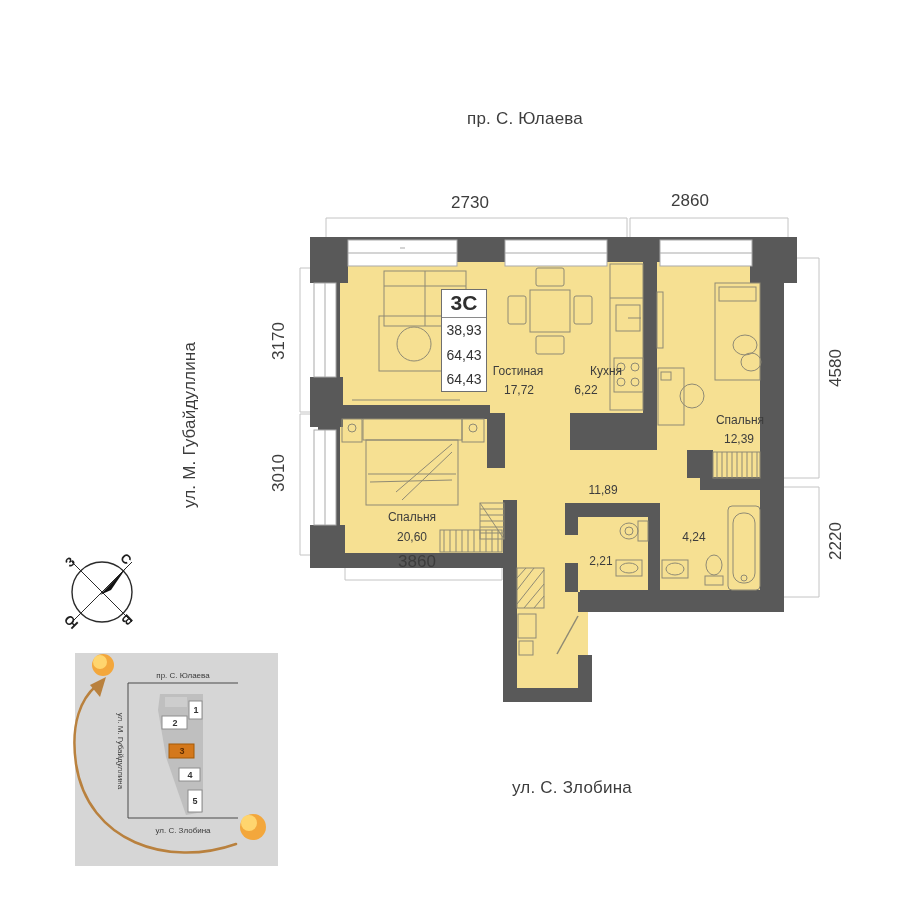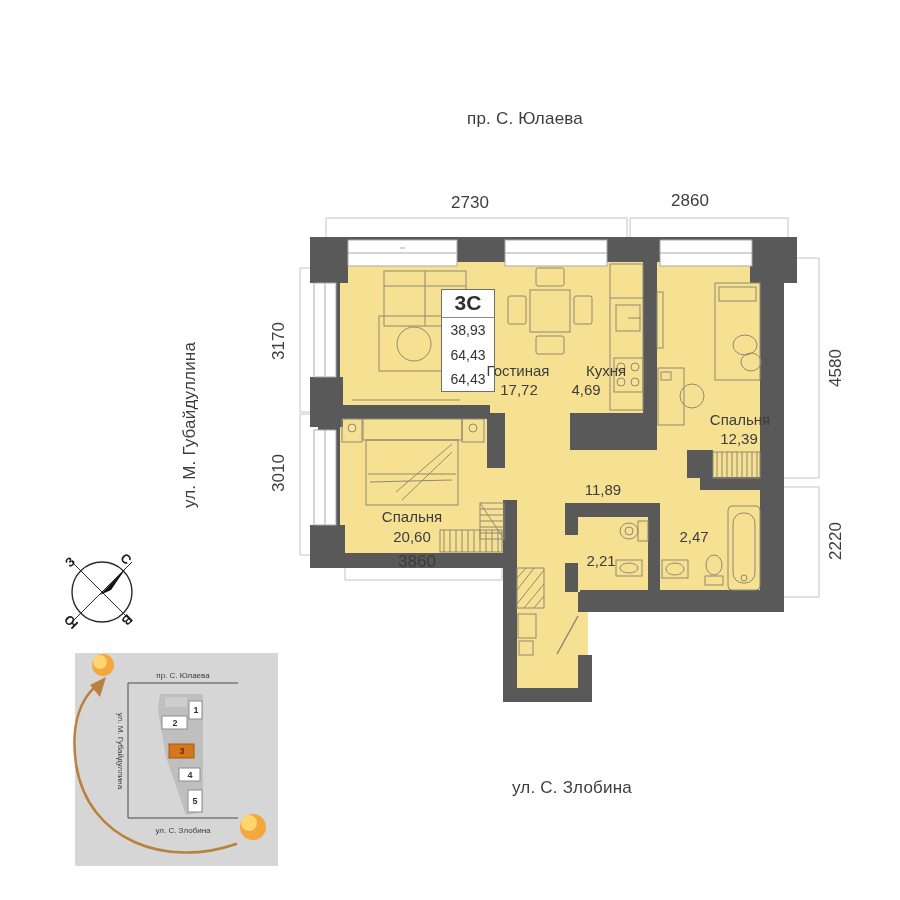--- a/index.html
+++ b/index.html
@@ -6,25 +6,25 @@
   body{
     width:900px;height:900px;position:relative;background:#ffffff;
     font-family:"Liberation Sans","DejaVu Sans",sans-serif;color:#3d3d3d;
     overflow:hidden;
   }
   #plan-svg{position:absolute;left:0;top:0;}
   .txt{position:absolute;transform:translate(-50%,-50%);white-space:nowrap;
        color:#3d3d3d;line-height:1.05;text-align:center;}
   .street{font-size:17px;letter-spacing:.2px;}
   .dim{font-size:17px;}
-  .room{font-size:15px;}
+  .room{font-size:12px;}
   .rot-ccw{transform:translate(-50%,-50%) rotate(-90deg);}
   
   .infobox{
-    position:absolute;left:441px;top:289px;width:54px;background:#fff;
+    position:absolute;left:441px;top:289px;width:46px;background:#fff;
     border:1px solid #6f6f6f;box-sizing:border-box;text-align:center;
   }
   .ib-type{font-size:21px;font-weight:bold;color:#2f2f2f;padding:1px 0 2px 0;
            border-bottom:1px solid #8a8a8a;}
   .ib-num{font-size:14px;color:#333;padding:4.2px 0;}
   
   .cletter{position:absolute;font-size:13px;font-weight:bold;color:#1e1e1e;}
   .c-n{transform:translate(-50%,-50%) rotate(45deg);}
   .c-w{transform:translate(-50%,-50%) rotate(-45deg);}
   .c-s{transform:translate(-50%,-50%) rotate(-135deg);}
@@ -239,28 +239,28 @@
 <div class="infobox">
   <div class="ib-type">3С</div>
   <div class="ib-num">38,93</div>
   <div class="ib-num">64,43</div>
   <div class="ib-num">64,43</div>
 </div>
 
 <div class="txt room" style="left:518px;top:371px;">Гостиная</div>
 <div class="txt room" style="left:519px;top:390px;">17,72</div>
 <div class="txt room" style="left:586px;top:371px;margin-left:20px;">Кухня</div>
-<div class="txt room" style="left:586px;top:390px;">4,69</div>
+<div class="txt room" style="left:586px;top:390px;">6,22</div>
 <div class="txt room" style="left:740px;top:420px;">Спальня</div>
 <div class="txt room" style="left:739px;top:439px;">12,39</div>
 <div class="txt room" style="left:412px;top:517px;">Спальня</div>
 <div class="txt room" style="left:412px;top:537px;">20,60</div>
 <div class="txt room" style="left:603px;top:475px;margin-top:15px;">11,89</div>
 <div class="txt room" style="left:601px;top:537px;margin-top:24px;">2,21</div>
-<div class="txt room" style="left:694px;top:537px;">2,47</div>
+<div class="txt room" style="left:694px;top:537px;">4,24</div>
 
 <div class="cletter c-n" style="left:126px;top:559px;">С</div>
 <div class="cletter c-w" style="left:70px;top:562px;">З</div>
 <div class="cletter c-s" style="left:71px;top:622px;">Ю</div>
 <div class="cletter c-e" style="left:127px;top:620px;">В</div>
 
 <div class="txt mm" style="left:183px;top:676px;">пр. С. Юлаева</div>
 <div class="txt mm mm-rot" style="left:120px;top:751px;">ул. М. Губайдуллина</div>
 <div class="txt mm" style="left:183px;top:831px;">ул. С. Злобина</div>
 <div class="mblock-label" style="left:196px;top:710px;">1</div>

